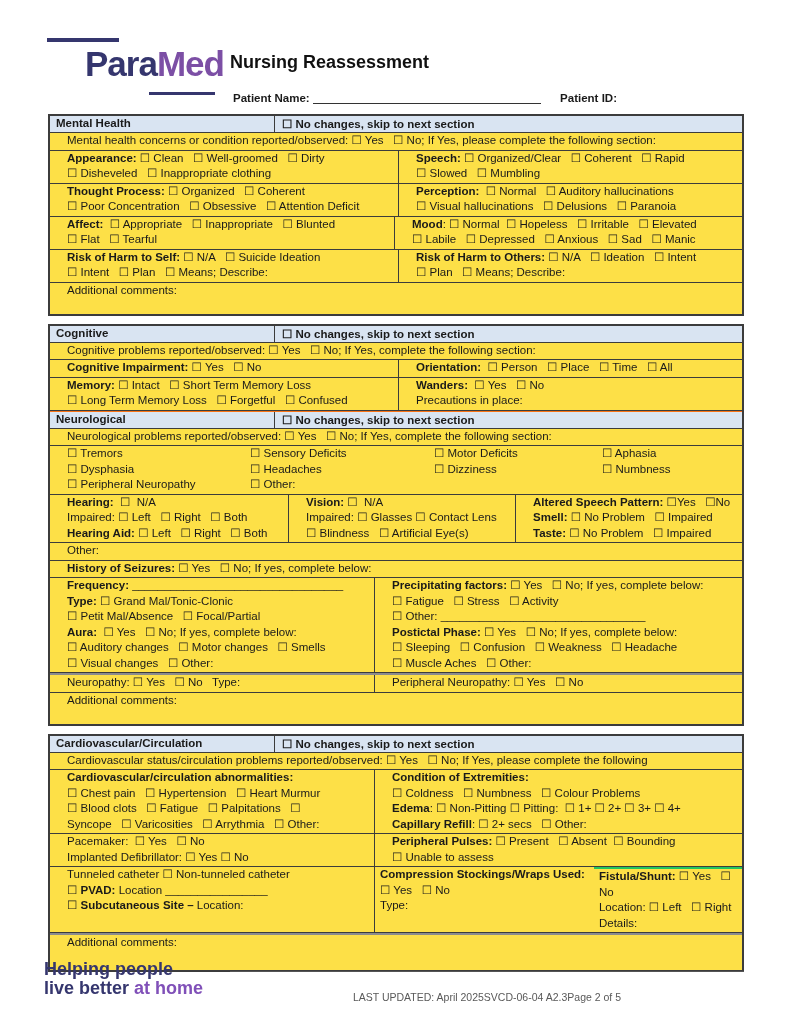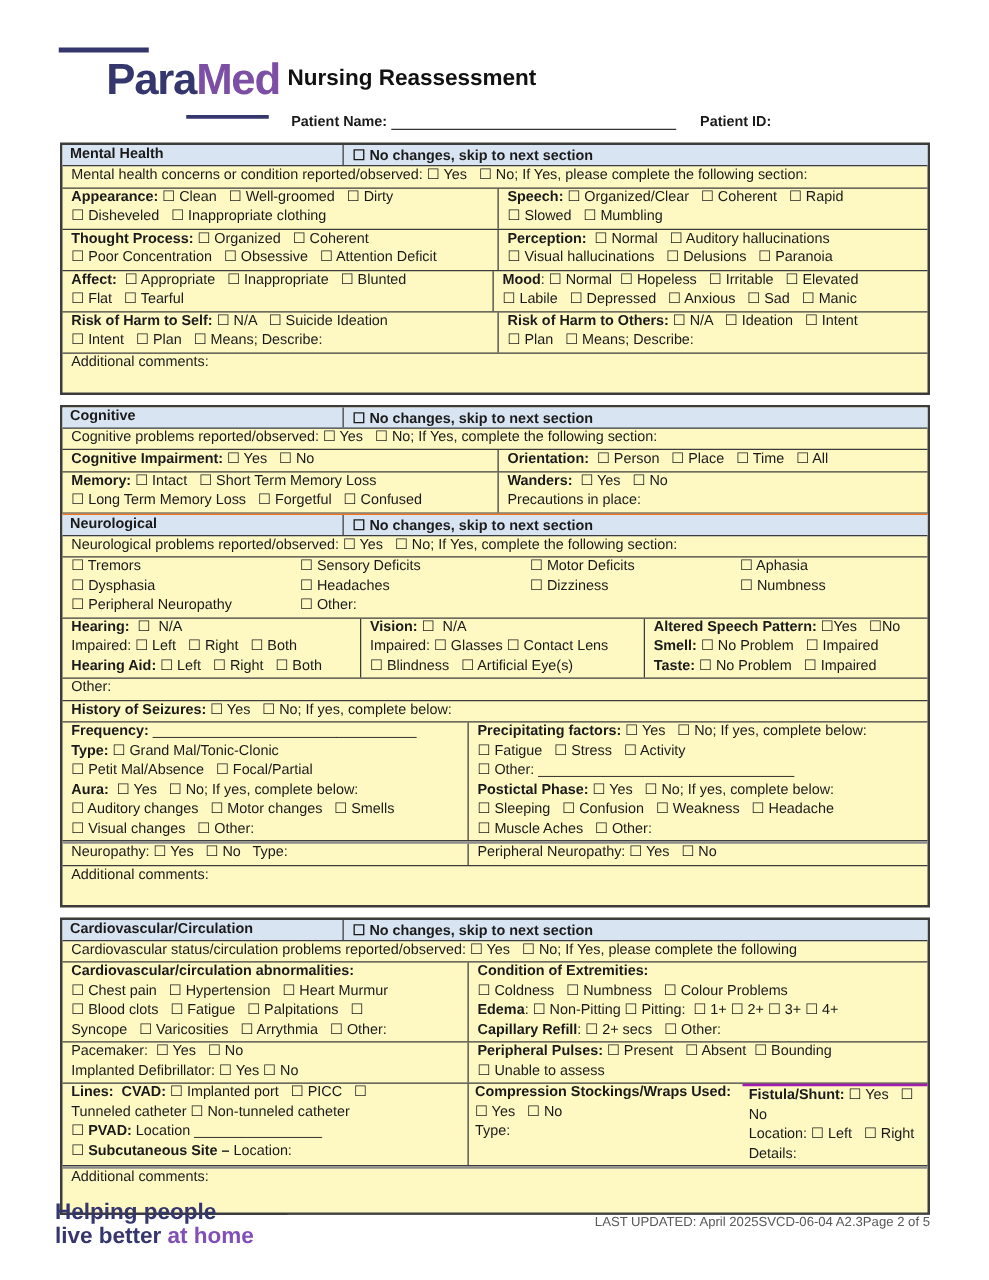--- a/index.html
+++ b/index.html
@@ -17,50 +17,50 @@
   .logo .para { color:#35366e; }
   .logo .med  { color:#7c4fa5; }
   .doc-title { position:absolute; left:230px; top:52px; font-size:18px; font-weight:700; color:#111; }
   .patient-line { position:absolute; left:233px; top:92px; width:512px; font-weight:700; font-size:11.5px; }
   .u-line { display:inline-block; border-bottom:1.5px solid #333; height:12px; vertical-align:bottom; }
   .u-name { width:228px; margin-right:16px; }
   .u-id { width:138px; }
 
   
   .form-area { position:absolute; left:48px; top:114px; width:696px; }
-  .tbl { border:2px solid #3c3c3c; background:#fef9c3; }
+  .tbl { border:2px solid #3c3c3c; background:#fde047; }
   .sec-gap { height:8px; }
   .hdr { display:flex; background:#d9e4f2; border-bottom:1px solid #3c3c3c; font-weight:700; }
   .h-left { width:225px; border-right:1px solid #3c3c3c; padding:1px 6px; }
   .h-right { flex:1; padding:1px 7px; }
   .row { display:flex; border-bottom:1px solid #3c3c3c; }
   .tbl .row:last-child { border-bottom:none; }
-  .cell { padding:0 5px 1px 7px; }
+  .cell { padding:0 5px 1px 17px; }
   .cell + .cell { border-left:1px solid #3c3c3c; }
   .nb + .nb { border-left:none; }
   .ln { white-space:pre-wrap; line-height:15.5px; }
   .b { font-weight:700; }
   .full { width:100%; }
   .w50 { width:348px; }
   .w46 { width:324px; }
   .rest { flex:1; }
   .c4a { width:183px; } .c4b { width:184px; } .c4c { width:168px; } .c4d { flex:1; }
   .c3a { width:238px; } .c3b { width:227px; }
   .comments { height:31px; }
   .comments-lg { height:35px; }
   .thick { border-top:2px solid #8c8c8c; }
   .rsplit { flex:1; display:flex; flex-direction:row; border-left:1px solid #3c3c3c; }
   .rsplit .sub { padding:0 5px 1px 5px; }
-  .rsplit .sub + .sub { border-top:2px solid #a21caf; }
+  .rsplit .sub + .sub { border-top:2px solid #22c55e; }
 
   
   .tagline { position:absolute; left:44px; top:960px; font-size:18px; font-weight:700; line-height:19px; color:#35366e; }
   .tagline .accent { color:#8050b8; }
   .footer-meta { position:absolute; left:230px; top:971px; width:514px; border-top:1px solid #555;
-                 display:flex; justify-content:flex-end; padding-top:0; color:#595959; font-size:10.5px; }
+                 display:flex; justify-content:center; padding-top:19px; color:#595959; font-size:10.5px; }
 </style>
 </head>
 <body>
 
 <div class="logo">
   <div class="bar-top"></div>
   <div class="logo-text"><span class="para">Para</span><span class="med">Med</span></div>
   <div class="bar-bottom"></div>
 </div>
 
@@ -283,21 +283,20 @@
           <div class="ln"><span>Pacemaker:  ☐ Yes   ☐ No</span></div>
           <div class="ln"><span>Implanted Defibrillator: ☐ Yes ☐ No</span></div>
         </div>
       <div class="cell rest">
           <div class="ln"><span class="b">Peripheral Pulses:</span><span> ☐ Present   ☐ Absent  ☐ Bounding</span></div>
           <div class="ln"><span>☐ Unable to assess</span></div>
         </div>
     </div>
     <div class="row">
       <div class="cell w46">
-          <div class="ln"><span class="b">Lines:  CVAD:</span><span> ☐ Implanted port   ☐ PICC   ☐</span></div>
           <div class="ln"><span>Tunneled catheter ☐ Non-tunneled catheter</span></div>
           <div class="ln"><span>☐ </span><span class="b">PVAD:</span><span> Location ________________</span></div>
           <div class="ln"><span>☐ </span><span class="b">Subcutaneous Site –</span><span> Location:</span></div>
         </div>
       <div class="rsplit">
         <div class="sub">
             <div class="ln"><span class="b">Compression Stockings/Wraps Used:</span><span> ☐ Yes   ☐ No</span></div>
             <div class="ln"><span>Type:</span></div>
           </div>
         <div class="sub">

